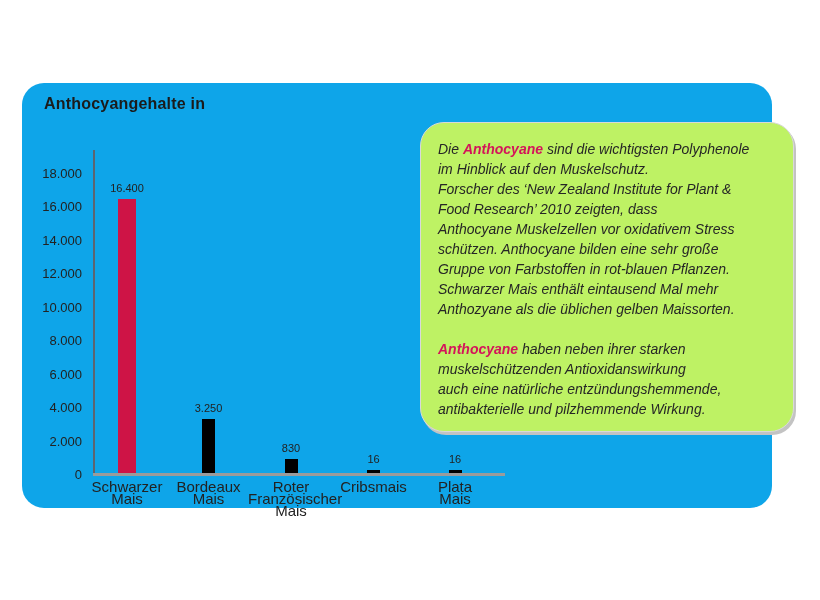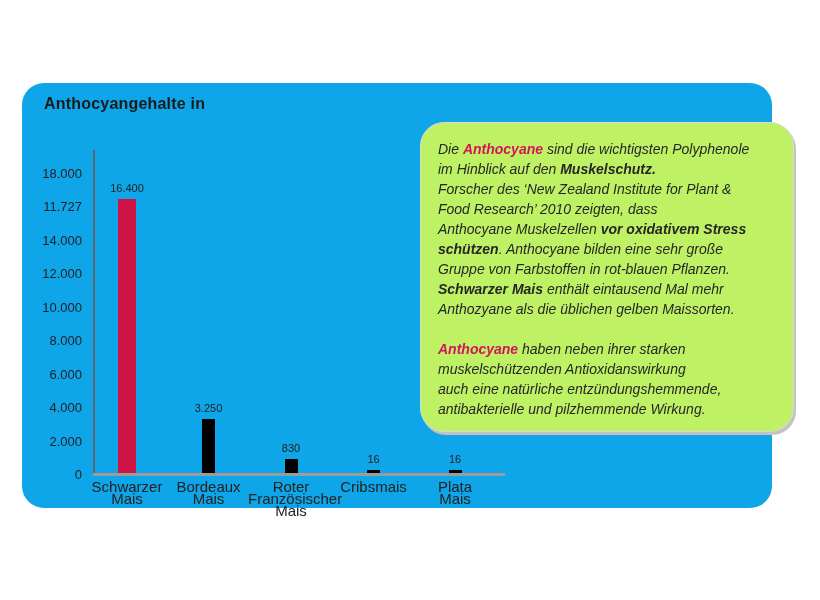--- a/index.html
+++ b/index.html
@@ -34,21 +34,21 @@
 
   .info-box {
     position:absolute; left:420px; top:122px; width:374px; height:310px;
     background:#bef264; border:1px solid #d9d9d9; border-radius:24px;
     box-shadow:2px 3px 0 #c3c3c3;
     padding:16px 16px 12px 17px;
     font-style:italic; font-size:14px; line-height:20px; color:#262626;
   }
   .info-box p { margin:0 0 20px 0; }
   .info-box p:last-child { margin-bottom:6px; }
-  .info-box .b { font-weight:bold; }
+  .info-box .b { font-weight:normal; }
   .info-box .r { font-weight:bold; color:#d4145a; }
 </style>
 </head>
 <body>
 
 <div class="stage">
 
   <div class="panel">
 
     <div class="chart-title">
@@ -59,21 +59,21 @@
         <div class="y-axis-line" style="left: 71px; top: 67px; height: 326px; background: rgb(93, 101, 112);"></div>
         <div class="x-axis-line" style="left: 71px; top: 390px; width: 412px; background: rgb(155, 155, 155);"></div>
         <div class="y-tick-label" style="left: 16px; top: 384px;">0</div>
         <div class="y-tick-label" style="left: 16px; top: 350.556px;">2.000</div>
         <div class="y-tick-label" style="left: 16px; top: 317.111px;">4.000</div>
         <div class="y-tick-label" style="left: 16px; top: 283.667px;">6.000</div>
         <div class="y-tick-label" style="left: 16px; top: 250.222px;">8.000</div>
         <div class="y-tick-label" style="left: 16px; top: 216.778px;">10.000</div>
         <div class="y-tick-label" style="left: 16px; top: 183.333px;">12.000</div>
         <div class="y-tick-label" style="left: 16px; top: 149.889px;">14.000</div>
-        <div class="y-tick-label" style="left: 16px; top: 116.444px;">11.727</div>
+        <div class="y-tick-label" style="left: 16px; top: 116.444px;">16.000</div>
         <div class="y-tick-label" style="left: 16px; top: 83px;">18.000</div>
         <div class="bar" style="left: 96px; top: 115.756px; width: 18px; height: 274.244px; background: rgb(206, 20, 70);"></div>
         <div class="bar-value-label" style="left: 75px; top: 98.7556px;">16.400</div>
         <div class="category-label" style="left: 62px; top: 398px;">
           <div>Schwarzer</div>
           <div>Mais</div>
         </div>
         <div class="bar" style="left: 180px; top: 335.653px; width: 13px; height: 54.3472px; background: rgb(0, 0, 0);"></div>
         <div class="bar-value-label" style="left: 156.5px; top: 318.653px;">3.250</div>
         <div class="category-label" style="left: 143.5px; top: 398px;">

